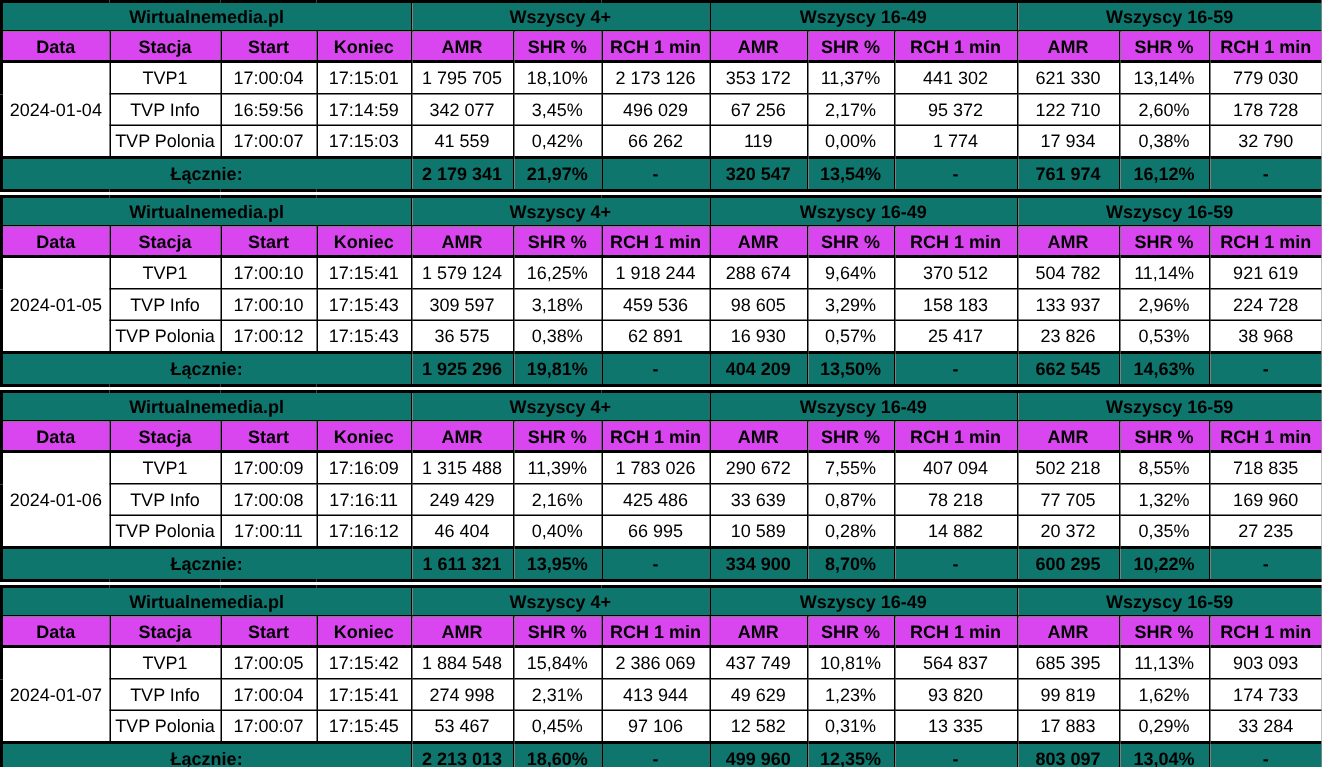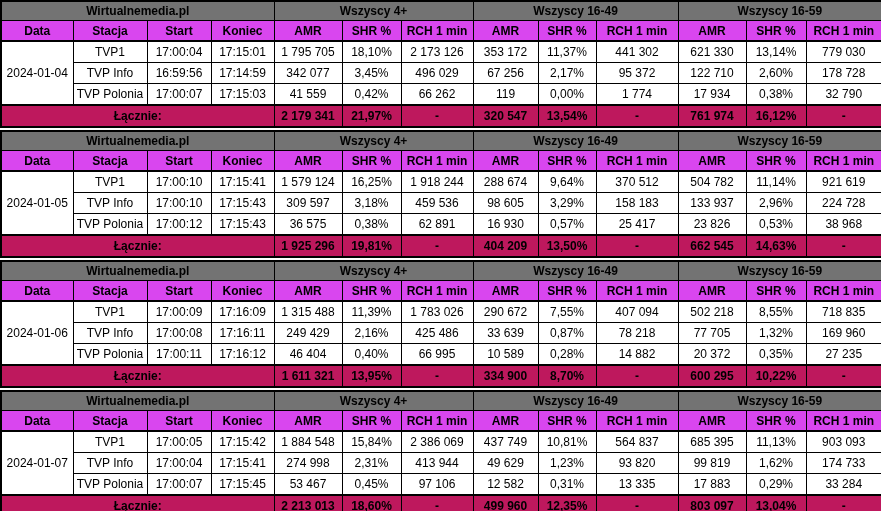--- a/index.html
+++ b/index.html
@@ -27,36 +27,36 @@
   .ratings th, .ratings td {
     border: 1px solid #000000;
     text-align: center;
     vertical-align: middle;
     padding: 0 2px;
     height: 19px;
     overflow: hidden;
     white-space: nowrap;
   }
   .ghead th {
-    background: #737373;
+    background: #0f766e;
     font-weight: bold;
     height: 18px;
   }
   .chead th {
     background: #d946ef;
     font-weight: bold;
     border-bottom: 2px solid #000000;
   }
   .drow td {
     background: #FFFFFF;
     font-weight: normal;
     height: 20px;
   }
   .trow td {
-    background: #be185d;
+    background: #0f766e;
     font-weight: bold;
     border-top: 2px solid #000000;
     height: 20px;
   }
   .grp { border-left: 2px solid #000000; }
   .date-cell { background: #FFFFFF; }
 </style>
 </head>
 <body>
 

